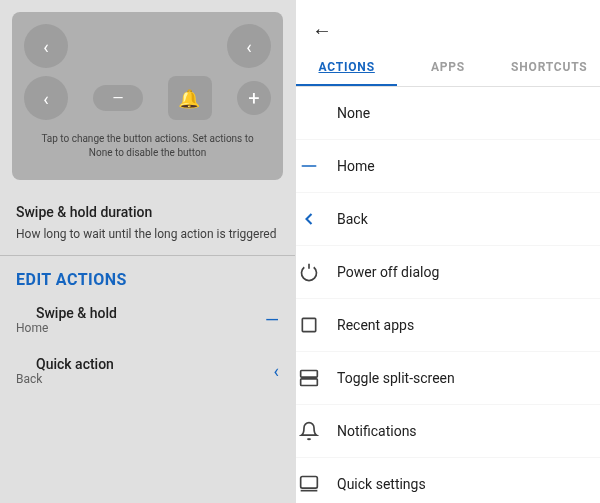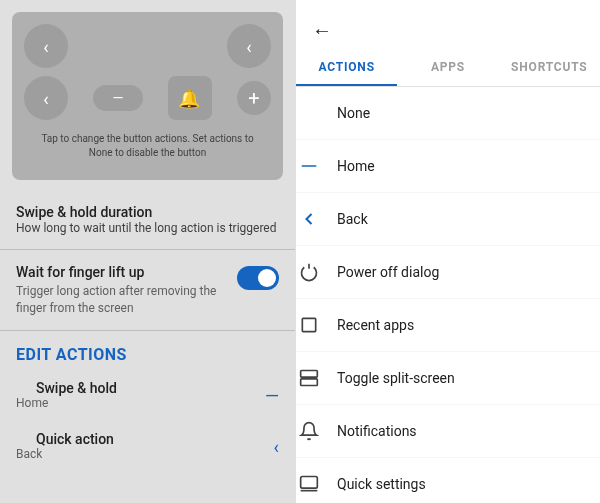--- a/index.html
+++ b/index.html
@@ -98,21 +98,21 @@
 
     .left-section {
       padding: 12px 16px;
       border-bottom: 1px solid #bdbdbd;
     }
 
     .left-section-title {
       font-size: 14px;
       font-weight: 500;
       color: #212121;
-      margin-bottom: 0;
+      margin-bottom: 6px;
     }
 
     .left-section-sub {
       font-size: 12px;
       color: #404040;
       line-height: 1.4;
     }
 
     .toggle-row {
       display: flex;
@@ -233,20 +233,21 @@
       font-size: 12px;
       font-weight: 700;
       letter-spacing: 0.8px;
       color: #9e9e9e;
       cursor: pointer;
       position: relative;
     }
 
     .right-tab.active {
       color: #1565c0;
+      text-decoration: underline;
     }
 
     .right-tab.active::after {
       content: '';
       position: absolute;
       bottom: 0;
       left: 0;
       right: 0;
       height: 2px;
       background: #1565c0;
@@ -298,27 +299,20 @@
       <div class="btn-add">+</div>
     </div>
     <div class="preview-caption">Tap to change the button actions. Set actions to None to disable the button</div>
   </div>
 
   <div class="left-section">
     <div class="left-section-title">Swipe &amp; hold duration</div>
     <div class="left-section-sub">How long to wait until the long action is triggered</div>
   </div>
 
-  <div class="toggle-row">
-    <div class="toggle-text">
-      <div class="toggle-title">Wait for finger lift up</div>
-      <div class="toggle-sub">Trigger long action after removing the finger from the screen</div>
-    </div>
-    <div class="toggle-switch"></div>
-  </div>
 
   <div class="edit-actions-label">EDIT ACTIONS</div>
 
   <div class="action-row">
     <div class="action-row-text">
       <div class="action-row-title">Swipe &amp; hold</div>
       <div class="action-row-sub">Home</div>
     </div>
     <div class="action-icon">—</div>
   </div>

